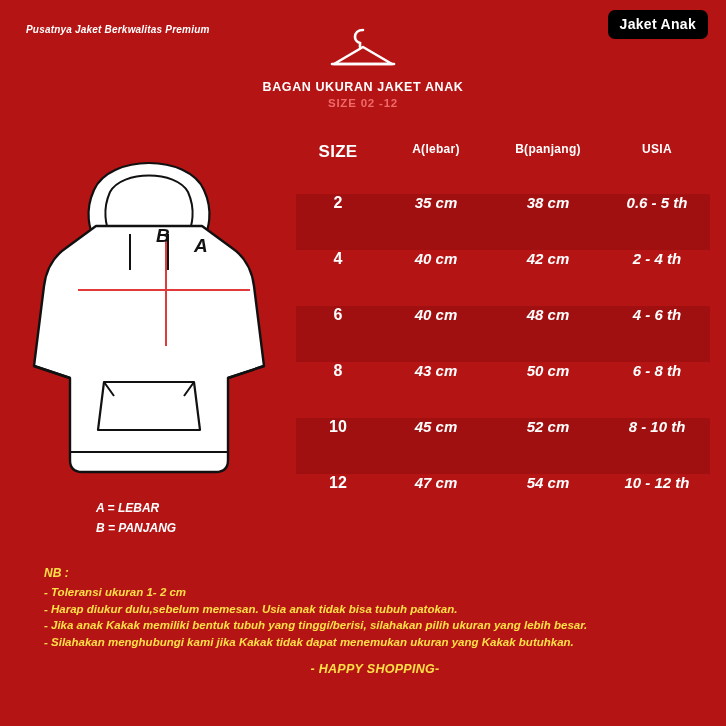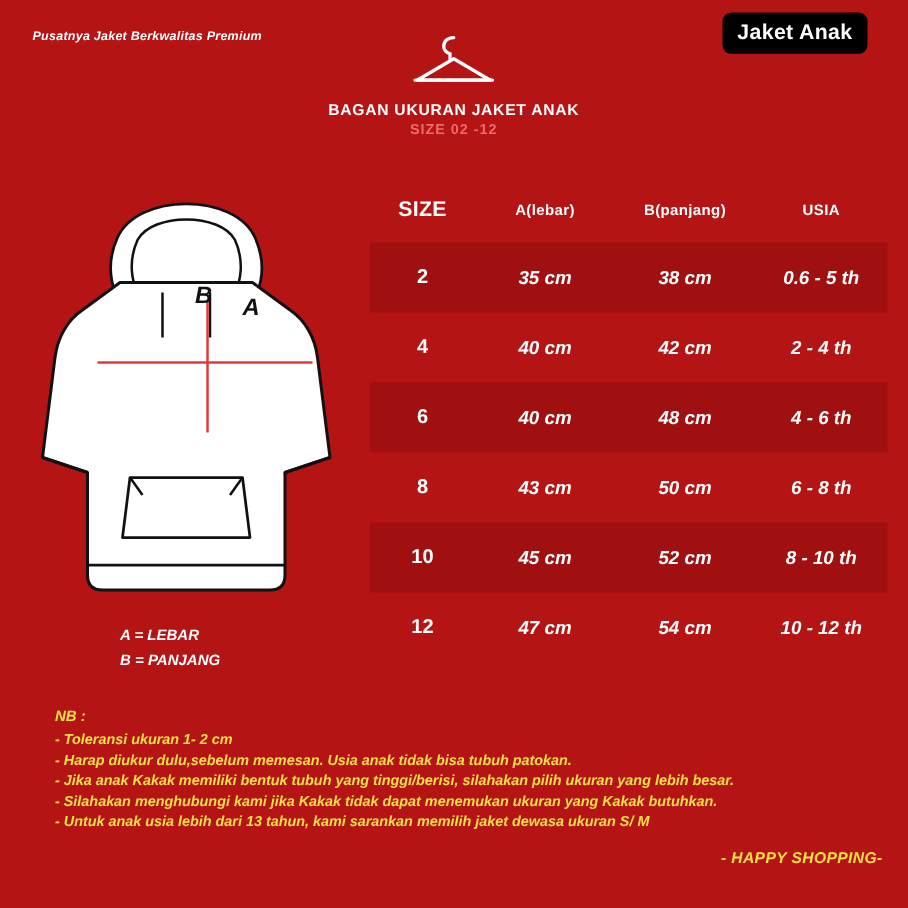--- a/index.html
+++ b/index.html
@@ -26,25 +26,25 @@
     top: 24px;
     color: #ffffff;
     font-size: 10px;
     font-weight: bold;
     font-style: italic;
     letter-spacing: 0.2px;
   }
   
   .badge {
     position: absolute;
-    right: 32px;
+    right: 18px;
     top: 10px;
     background: #000000;
     color: #ffffff;
-    font-size: 17px;
+    font-size: 14px;
     font-weight: bold;
     padding: 6px 12px 7px 12px;
     border-radius: 7px;
     letter-spacing: 0.3px;
   }
   
   .header {
     position: absolute;
     left: 0;
     right: 0;
@@ -88,21 +88,21 @@
   }
   
   .table {
     position: absolute;
     left: 296px;
     top: 142px;
     width: 414px;
   }
   .trow {
     display: flex;
-    align-items: center;
+    align-items: flex-start;
     height: 56px;
   }
   .trow.head { height: 52px; }
   .trow.alt { background: #a01010; }
   .tcell {
     color: #ffffff;
     text-align: center;
     font-size: 15px;
     font-weight: bold;
     font-style: italic;
@@ -133,21 +133,21 @@
     margin-bottom: 4px;
   }
   .note-line {
     font-size: 11.5px;
     font-weight: bold;
     font-style: italic;
     line-height: 16.5px;
     white-space: nowrap;
   }
   .happy {
-    text-align: right;
+    text-align: center;
     font-size: 12.5px;
     font-weight: bold;
     font-style: italic;
     margin-top: 12px;
     letter-spacing: 0.3px;
   }
 </style>
 </head>
 <body>
 
@@ -251,17 +251,16 @@
       <div class="tcell c-usia">10 - 12 th</div>
     </div>
   </div>
 
   <div class="notes">
     <div class="notes-title">NB :</div>
     <div class="note-line">- Toleransi ukuran 1- 2 cm</div>
     <div class="note-line">- Harap diukur dulu,sebelum memesan. Usia anak tidak bisa tubuh patokan.</div>
     <div class="note-line">- Jika anak Kakak memiliki bentuk tubuh yang tinggi/berisi, silahakan pilih ukuran yang lebih besar.</div>
     <div class="note-line">- Silahakan menghubungi kami jika Kakak tidak dapat menemukan ukuran yang Kakak butuhkan.</div>
-    <div class="note-line">- Untuk anak usia lebih dari 13 tahun, kami sarankan memilih jaket dewasa ukuran S/ M</div>
     <div class="happy">- HAPPY SHOPPING-</div>
   </div>
 
 </div>
 
 </body></html>

